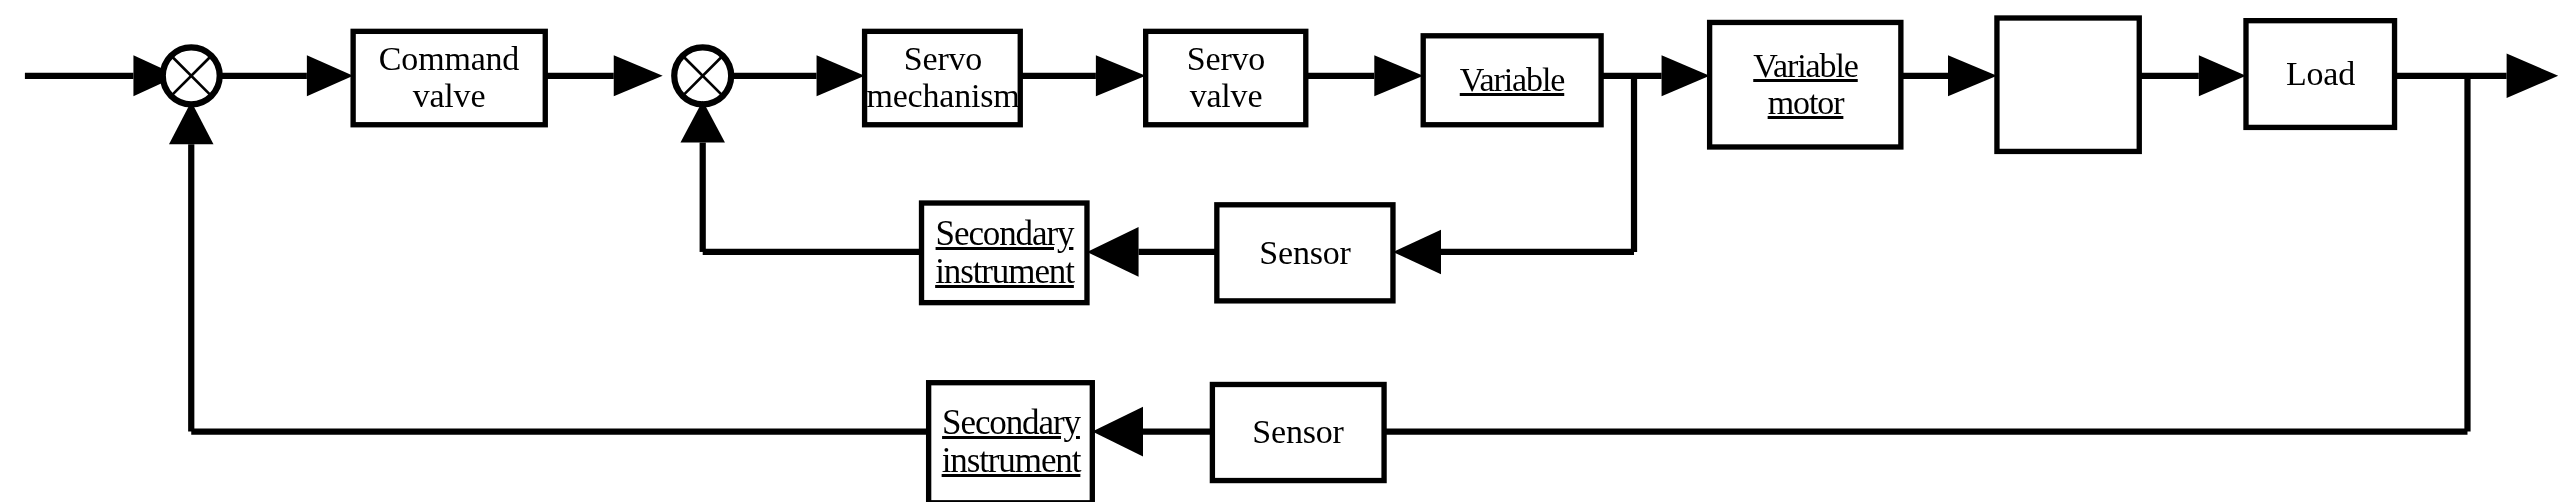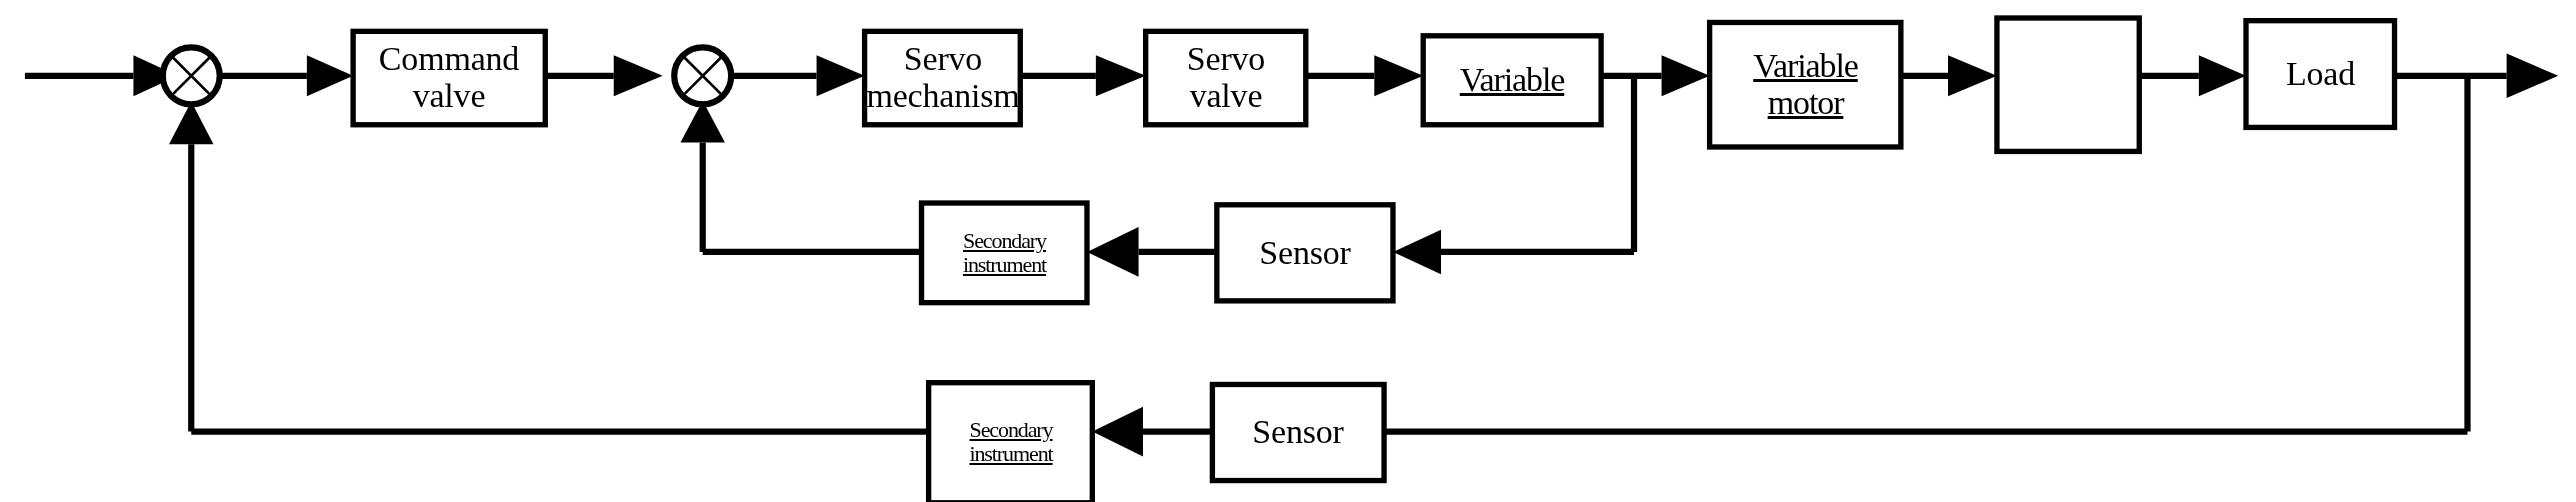--- a/index.html
+++ b/index.html
@@ -57,21 +57,21 @@
     text-align: center;
     color: #000000;
     font-family: "Liberation Serif", "DejaVu Serif", serif;
     font-size: 34px;
     line-height: 1.08;
     letter-spacing: -0.2px;
     white-space: nowrap;
     pointer-events: none;
   }
   .blk-label span { display: block; }
-  .lbl-small { font-size: 22px; }
+  .lbl-small { font-size: 35px; }
   .lbl-narrow { letter-spacing: -1.1px; text-decoration: underline; }
 </style>
 </head>
 <body>
 
 <div id="diagram-root">
 
   <svg class="canvas" viewBox="0 0 2896 565">
 
     <line class="conn" x1="28" y1="85" x2="150" y2="85"></line>

